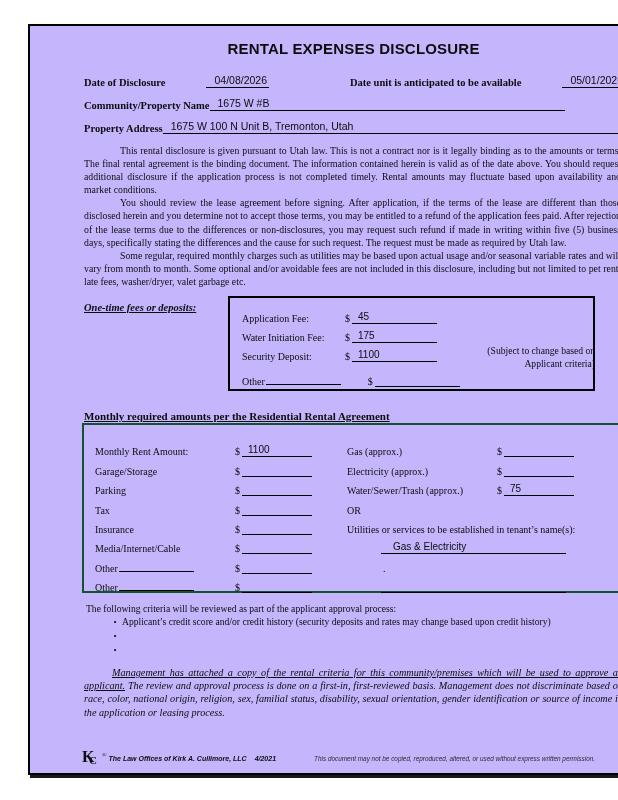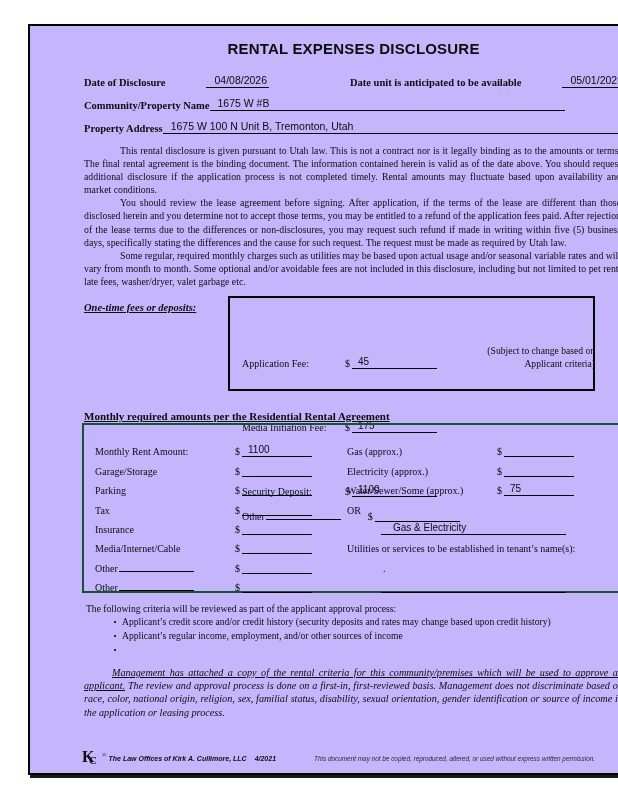--- a/index.html
+++ b/index.html
@@ -46,21 +46,21 @@
   
   .onetime { position:relative; margin-top:8px; height:100px; }
   .section-label {
     position:absolute; left:2px; top:6px;
     font-weight:bold; font-size:10.5px; text-decoration:underline;font-style:italic;
   }
   .fee-box {
     position:absolute; left:146px; top:0; width:367px; height:95px;
     border:2px solid #000; padding:7px 0 0 12px;
   }
-  .fee-row { display:flex; align-items:flex-end; height:19px;margin-top:45px; }
+  .fee-row { display:flex; align-items:flex-end; height:19px; }
   .fee-row.last { margin-top:6px; }
   .fee-label { font-size:10px; width:103px; white-space:nowrap; }
   .money { display:flex; align-items:flex-end; }
   .cur { font-size:10px; margin-right:2px; }
   .fill-line {
     display:inline-block; border-bottom:1px solid #000; width:85px;
     font-family:"Liberation Sans", sans-serif; font-size:10px;
     padding:0 2px 1px 6px; line-height:11px; white-space:nowrap;
   }
   .blank-underline { display:inline-block; border-bottom:1px solid #000; }
@@ -173,21 +173,21 @@
       <div class="section-label">One-time fees or deposits:</div>
       <div class="fee-box">
         <div class="fee-row">
           <span class="fee-label">Application Fee:</span>
           <span class="money">
               <span class="cur">$</span>
               <span class="fill-line">45</span>
             </span>
         </div>
         <div class="fee-row">
-          <span class="fee-label">Media Initiation Fee:</span>
+          <span class="fee-label">Water Initiation Fee:</span>
           <span class="money">
               <span class="cur">$</span>
               <span class="fill-line">175</span>
             </span>
         </div>
         <div class="fee-row">
           <span class="fee-label">Security Deposit:</span>
           <span class="money">
               <span class="cur">$</span>
               <span class="fill-line">1100</span>
@@ -278,53 +278,52 @@
             </span>
         </div>
         <div class="mrow">
           <span class="rlabel">Electricity (approx.)</span>
           <span class="rmoney">
               <span class="cur">$</span>
               <span class="fill-line m"></span>
             </span>
         </div>
         <div class="mrow">
-          <span class="rlabel">Water/Sewer/Some (approx.)</span>
+          <span class="rlabel">Water/Sewer/Trash (approx.)</span>
           <span class="rmoney">
               <span class="cur">$</span>
               <span class="fill-line m">75</span>
             </span>
         </div>
         <div class="mrow">
           <span class="rlabel wide">OR</span>
         </div>
         <div class="mrow">
+          <span class="rlabel wide">Utilities or services to be established in tenant’s name(s):</span>
+        </div>
+        <div class="mrow">
           <span class="util-line">Gas &amp; Electricity</span>
-        </div>
-        <div class="mrow">
-          <span class="rlabel wide">Utilities or services to be established in tenant’s name(s):</span>
         </div>
         <div class="mrow">
           <span class="dotrow">.</span>
         </div>
         <div class="mrow">
           <span class="util-line"></span>
         </div>
       </div>
     </div>
 
     <div class="criteria">
       <div class="lead">The following criteria will be reviewed as part of the applicant approval process:</div>
       <div class="bullet">
           <span class="bdot"></span>
           <span>Applicant’s credit score and/or credit history (security deposits and rates may change based upon credit history)</span>
         </div>
       <div class="bullet">
           <span class="bdot"></span>
-          <span>Applicant’s regular income, employment, and/or other sources of income</span>
         </div>
       <div class="bullet">
           <span class="bdot"></span>
         </div>
     </div>
 
     <p class="closing">
       <span class="ul">Management has attached a copy of the rental criteria for this community/premises which will be used to approve an applicant.</span><span> The review and approval process is done on a first-in, first-reviewed basis. Management does not discriminate based on race, color, national origin, religion, sex, familial status, disability, sexual orientation, gender identification or source of income in the application or leasing process.</span>
     </p>
 

